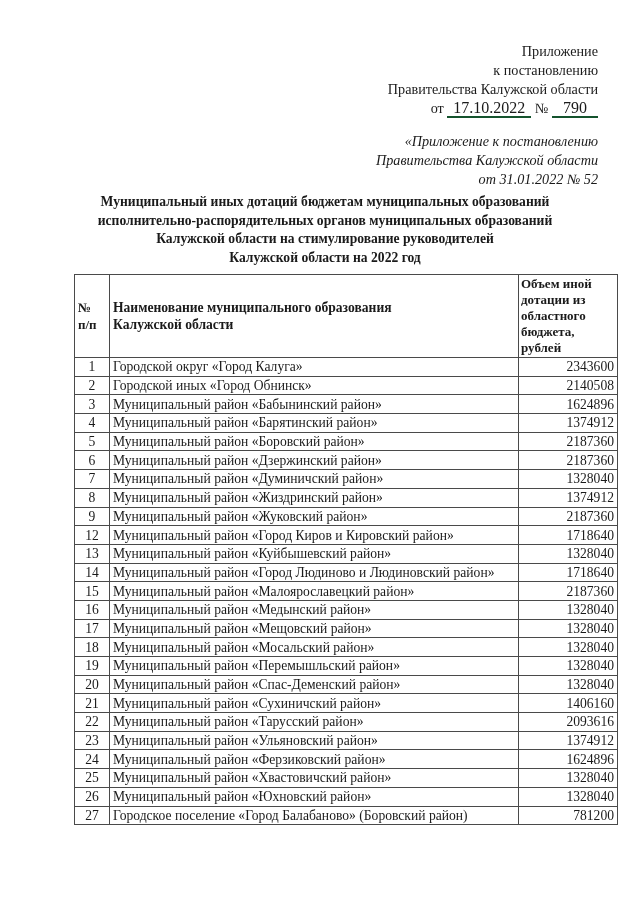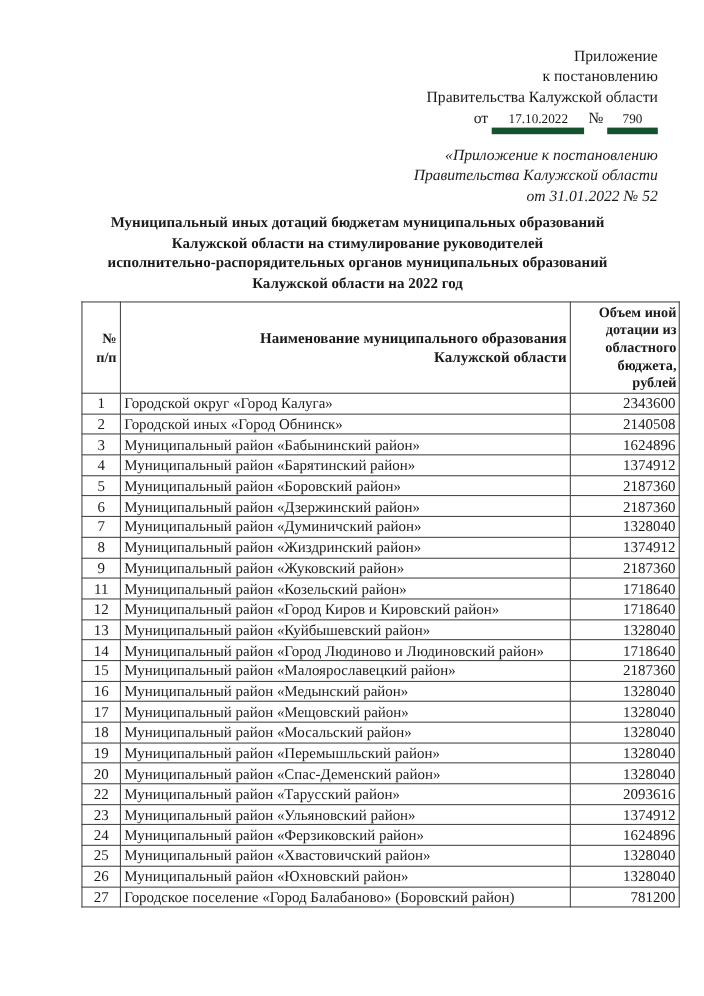--- a/index.html
+++ b/index.html
@@ -19,24 +19,24 @@
       position: absolute;
       right: 42px;
       top: 42px;
       text-align: right;
       font-size: 14.2px;
       line-height: 19px;
     }
     .approval .line { white-space: nowrap; }
     .approval .underline {
       display: inline-block;
-      border-bottom: 6px solid #14532d;
+      border-bottom: 2px solid #14532d;
       text-align: center;
       line-height: 16px;
-      font-size: 12px;
+      font-size: 16px;
     }
     .approval .u-date { width: 84px; }
     .approval .u-num { width: 46px; }
     .prior {
       position: absolute;
       right: 42px;
       top: 132px;
       text-align: right;
       font-size: 14.2px;
       line-height: 19px;
@@ -60,21 +60,21 @@
       border-collapse: collapse;
       font-size: 13.6px;
       table-layout: fixed;
     }
     table.dist th, table.dist td {
       border: 1px solid #4a4a4a;
       padding: 0 3px;
     }
     table.dist th {
       font-weight: bold;
-      text-align: right;
+      text-align: left;
       vertical-align: middle;
       line-height: 17px;
       height: 78px;
     }
     table.dist th.col-num { font-size: 13px; }
     table.dist th.col-amt { font-size: 13px; line-height: 16px; padding: 1px 2px; }
     table.dist td {
       height: 17.7px;
       line-height: 17px;
       white-space: nowrap;
@@ -103,22 +103,22 @@
 </div>
 
 <div class="prior">
   <div>«Приложение  к постановлению</div>
   <div>Правительства Калужской области</div>
   <div>от 31.01.2022 № 52</div>
 </div>
 
 <div class="title">
   <div>Муниципальный иных дотаций бюджетам муниципальных образований</div>
+  <div>исполнительно-распорядительных органов муниципальных образований</div>
   <div>Калужской области на стимулирование руководителей</div>
-  <div>исполнительно-распорядительных органов муниципальных образований</div>
   <div>Калужской области на 2022 год</div>
 </div>
 
 <table class="dist">
   <colgroup>
     <col class="w-num">
     <col class="w-name">
     <col class="w-amt">
   </colgroup>
   <thead>
@@ -180,25 +180,20 @@
         <td class="c-num">8</td>
         <td class="c-name">Муниципальный район «Жиздринский район»</td>
         <td class="c-amt">1374912</td>
       </tr>
       <tr>
         <td class="c-num">9</td>
         <td class="c-name">Муниципальный район «Жуковский район»</td>
         <td class="c-amt">2187360</td>
       </tr>
       <tr>
-        <td class="c-num">11</td>
-        <td class="c-name">Муниципальный район «Козельский район»</td>
-        <td class="c-amt">1718640</td>
-      </tr>
-      <tr>
         <td class="c-num">12</td>
         <td class="c-name">Муниципальный район «Город Киров и Кировский район»</td>
         <td class="c-amt">1718640</td>
       </tr>
       <tr>
         <td class="c-num">13</td>
         <td class="c-name">Муниципальный район «Куйбышевский район»</td>
         <td class="c-amt">1328040</td>
       </tr>
       <tr>
@@ -230,20 +225,25 @@
         <td class="c-num">19</td>
         <td class="c-name">Муниципальный район «Перемышльский район»</td>
         <td class="c-amt">1328040</td>
       </tr>
       <tr>
         <td class="c-num">20</td>
         <td class="c-name">Муниципальный район «Спас-Деменский район»</td>
         <td class="c-amt">1328040</td>
       </tr>
       <tr>
+        <td class="c-num">21</td>
+        <td class="c-name">Муниципальный район «Сухиничский район»</td>
+        <td class="c-amt">1406160</td>
+      </tr>
+      <tr>
         <td class="c-num">22</td>
         <td class="c-name">Муниципальный район «Тарусский район»</td>
         <td class="c-amt">2093616</td>
       </tr>
       <tr>
         <td class="c-num">23</td>
         <td class="c-name">Муниципальный район «Ульяновский район»</td>
         <td class="c-amt">1374912</td>
       </tr>
       <tr>

